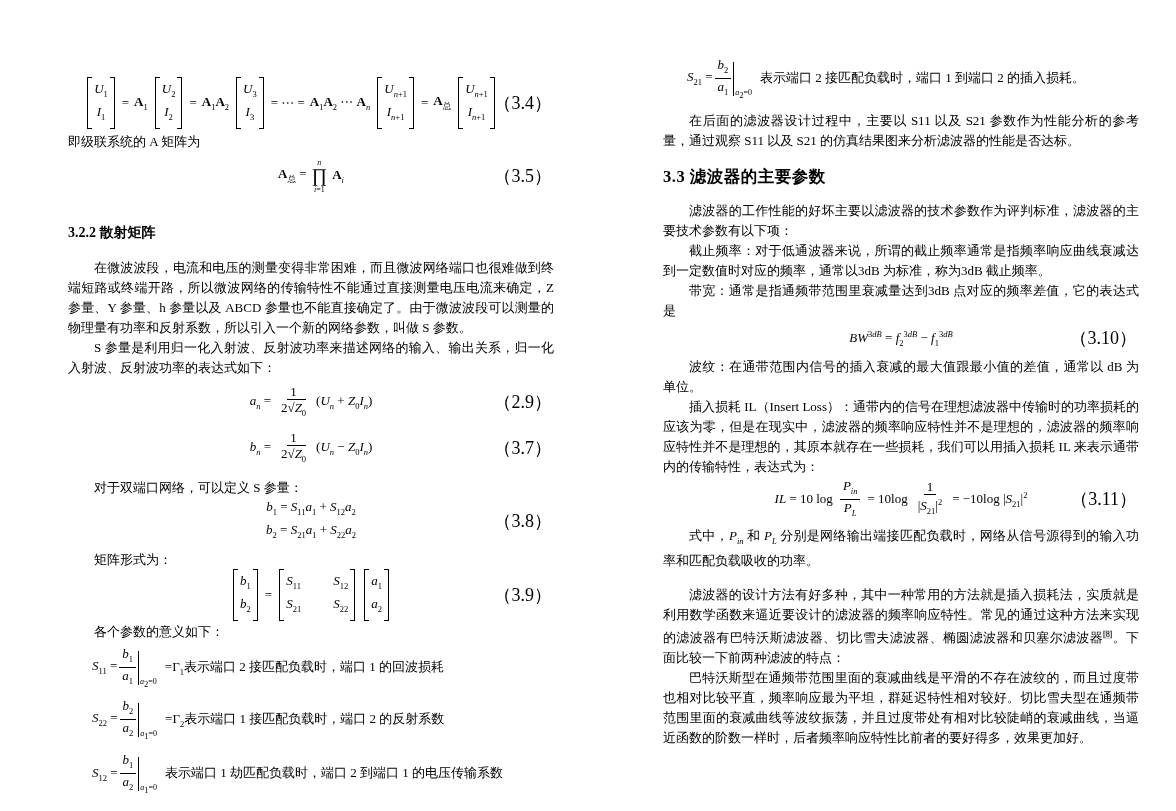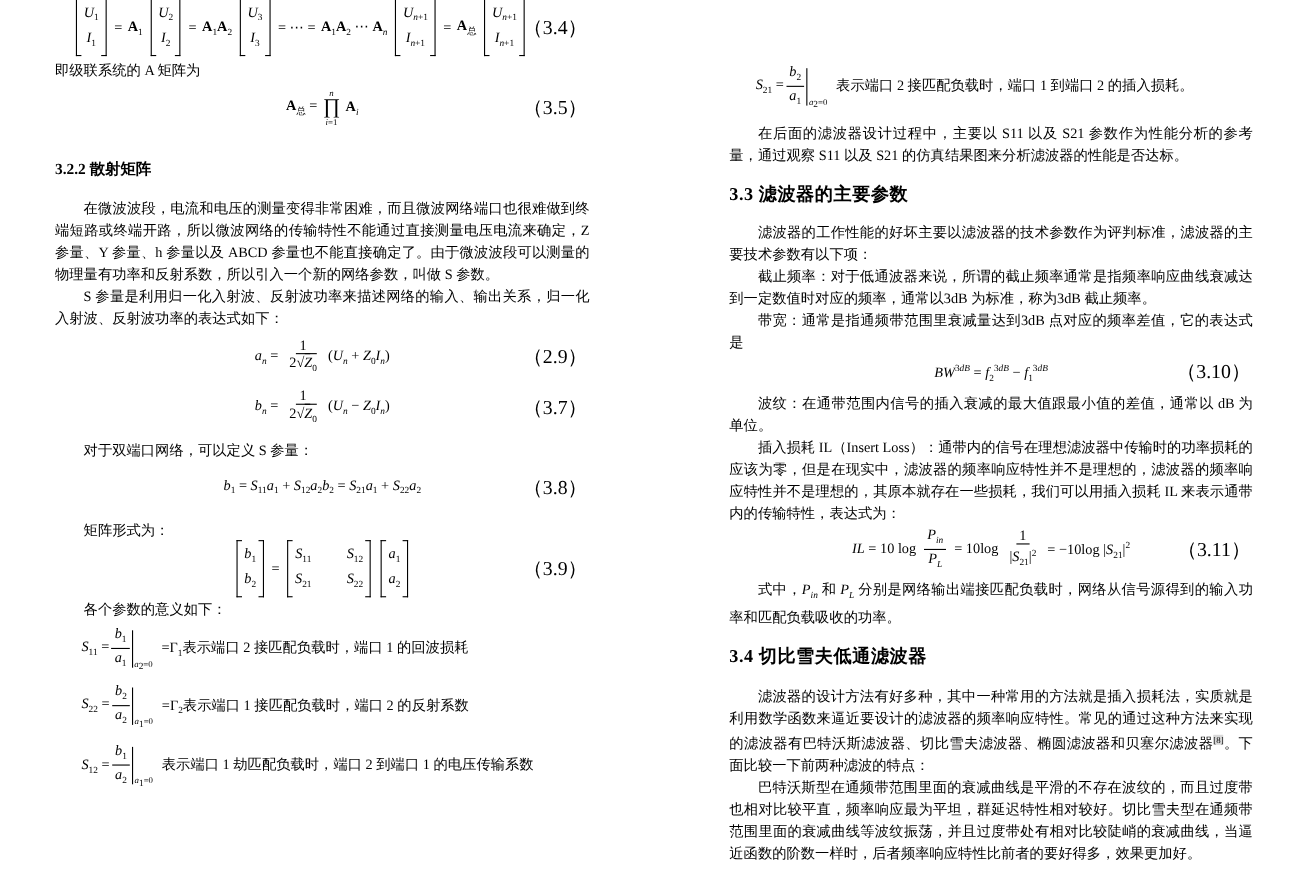--- a/index.html
+++ b/index.html
@@ -2,21 +2,21 @@
 <html><head>
 <meta charset="utf-8">
 <style>
   html,body{margin:0;padding:0;}
   body{
     width:1176px;height:811px;background:#ffffff;color:#000;
     font-family:"Liberation Serif","DejaVu Serif",serif;
     font-size:13px;position:relative;overflow:hidden;
   }
   .col{position:absolute;top:0;}
-  .col-left{left:50px;width:486px;}
+  .col-left{left:68px;width:486px;padding-top:78px;}
   .col-right{left:663px;width:476px;padding-top:57px;}
 
   .para{margin:0;text-align:justify;text-indent:2em;line-height:20px;}
   .line{margin:0;text-indent:2em;line-height:20px;}
   .noind{text-indent:0;}
   .para sup{font-size:8px;background:#d8d8d8;vertical-align:super;}
 
   .h-sub{font-weight:bold;font-size:14px;margin:24px 0 0 0;line-height:22px;}
   .h-main{font-weight:bold;font-size:16.5px;margin:14px 0 0 0;line-height:24px;letter-spacing:0.5px;}
 
@@ -50,21 +50,21 @@
   .prod .psym{font-size:19px;line-height:18px;}
 
   
   .eval{display:inline-flex;align-items:flex-end;height:36px;}
   .ebar{width:1px;height:34px;background:#000;}
   .esub{font-size:8px;transform:translateY(3px);margin-left:1px;}
 
   
   .sdef{display:flex;align-items:center;padding-left:24px;white-space:nowrap;}
   .sdef .stext{margin-left:8px;white-space:normal;}
-  .eq2l{display:inline-flex;flex-direction:row;align-items:center;}
+  .eq2l{display:inline-flex;flex-direction:column;align-items:center;}
   .eq2l>span{line-height:17px;}
 </style>
 </head>
 <body>
 
 <div class="col col-left">
 
   <div class="eqrow" style="height:50px;">
     <span class="eqbody" style="padding-right:40px;">
       <span class="vec">
@@ -268,18 +268,17 @@
         <span class="fnum">1</span>
         <span class="fden">|<i>S</i><sub>21</sub>|<sup>2</sup></span>
       </span>
       <span class="m">= −10log |<i>S</i><sub>21</sub>|<sup>2</sup></span>
     </span>
     <span class="eqnum">（3.11）</span>
   </div>
 
   <p class="para" style="margin-top:8px;">式中，<i>P</i><sub><i>in</i></sub> 和 <i>P</i><sub><i>L</i></sub> 分别是网络输出端接匹配负载时，网络从信号源得到的输入功率和匹配负载吸收的功率。</p>
 
-  <h2 class="h-main">3.4 切比雪夫低通滤波器</h2>
 
   <p class="para" style="margin-top:14px;">滤波器的设计方法有好多种，其中一种常用的方法就是插入损耗法，实质就是利用数学函数来逼近要设计的滤波器的频率响应特性。常见的通过这种方法来实现的滤波器有巴特沃斯滤波器、切比雪夫滤波器、椭圆滤波器和贝塞尔滤波器<sup>[8]</sup>。下面比较一下前两种滤波的特点：</p>
   <p class="para">巴特沃斯型在通频带范围里面的衰减曲线是平滑的不存在波纹的，而且过度带也相对比较平直，频率响应最为平坦，群延迟特性相对较好。切比雪夫型在通频带范围里面的衰减曲线等波纹振荡，并且过度带处有相对比较陡峭的衰减曲线，当逼近函数的阶数一样时，后者频率响应特性比前者的要好得多，效果更加好。</p>
 
 </div>
 
 </body></html>

